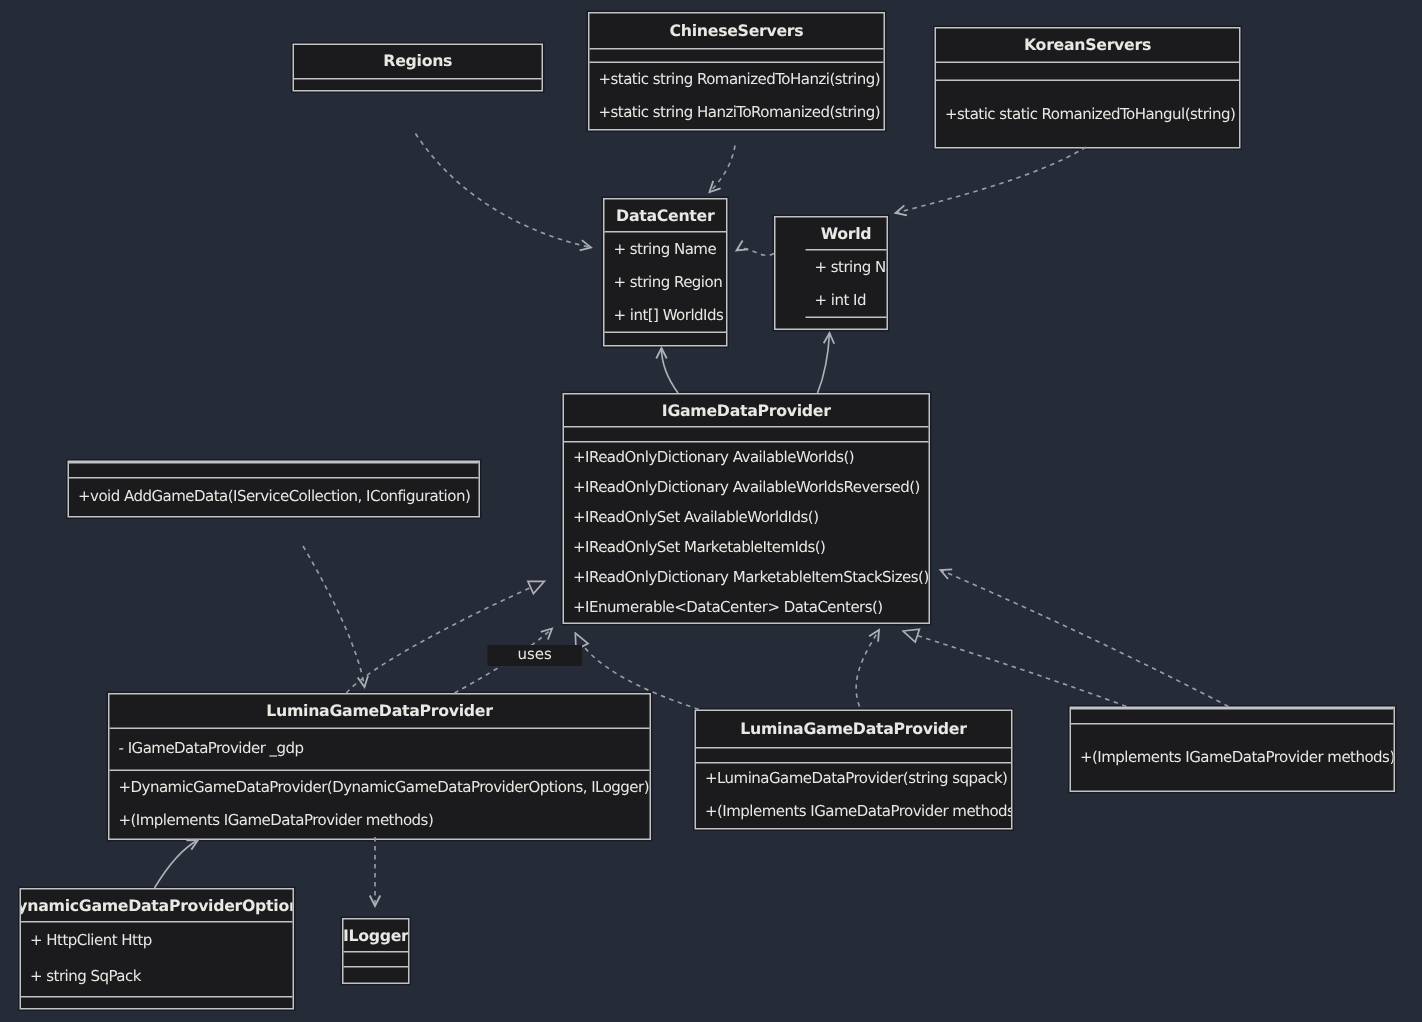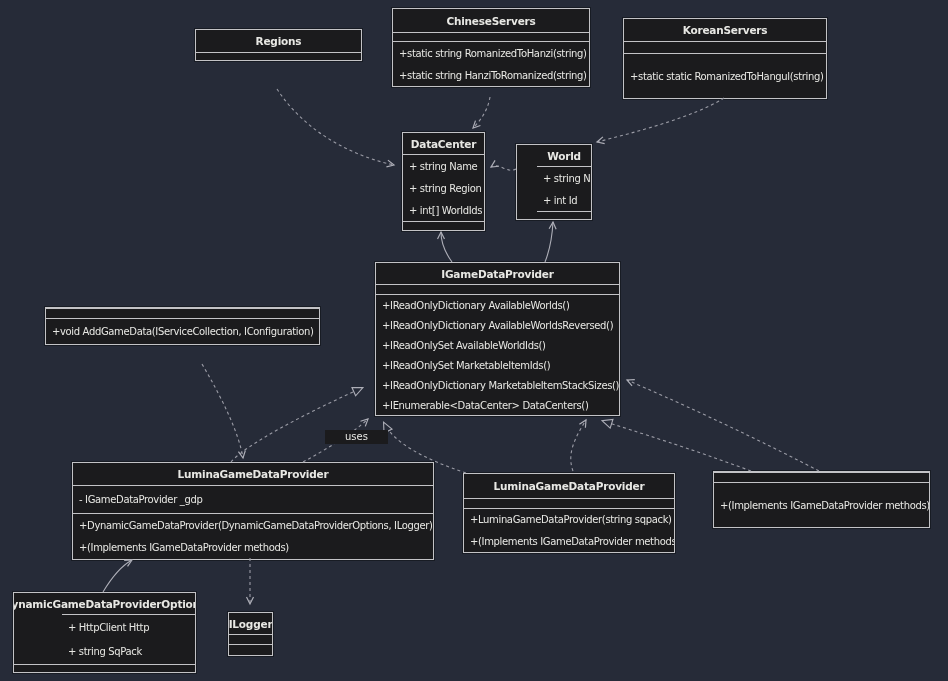--- a/index.html
+++ b/index.html
@@ -111,21 +111,21 @@
       </div>
     </div>
     <div class="uml-class" style="left: 713px; top: 471px; width: 217px;">
       <div class="uml-comp" style="min-height: 10px;"></div>
       <div class="uml-comp" style="min-height: 45px;">
         <div class="uml-row" style="height: 21px;">+(Implements IGameDataProvider methods)</div>
       </div>
     </div>
     <div class="uml-class" style="left: 13px; top: 592px; width: 183px;">
       <div class="uml-title" style="height: 21px;">DynamicGameDataProviderOptions</div>
-      <div class="uml-comp" style="min-height: 50px; margin-left: 48px;">
+      <div class="uml-comp" style="min-height: 50px;">
         <div class="uml-row" style="height: 24px;">+ HttpClient Http</div>
         <div class="uml-row" style="height: 24px;">+ string SqPack</div>
       </div>
       <div class="uml-comp" style="min-height: 8px;"></div>
     </div>
     <div class="uml-class" style="left: 228px; top: 612px; width: 45px;">
       <div class="uml-title" style="height: 21px;">ILogger</div>
       <div class="uml-comp" style="min-height: 10px;"></div>
       <div class="uml-comp" style="min-height: 11px;"></div>
     </div>

